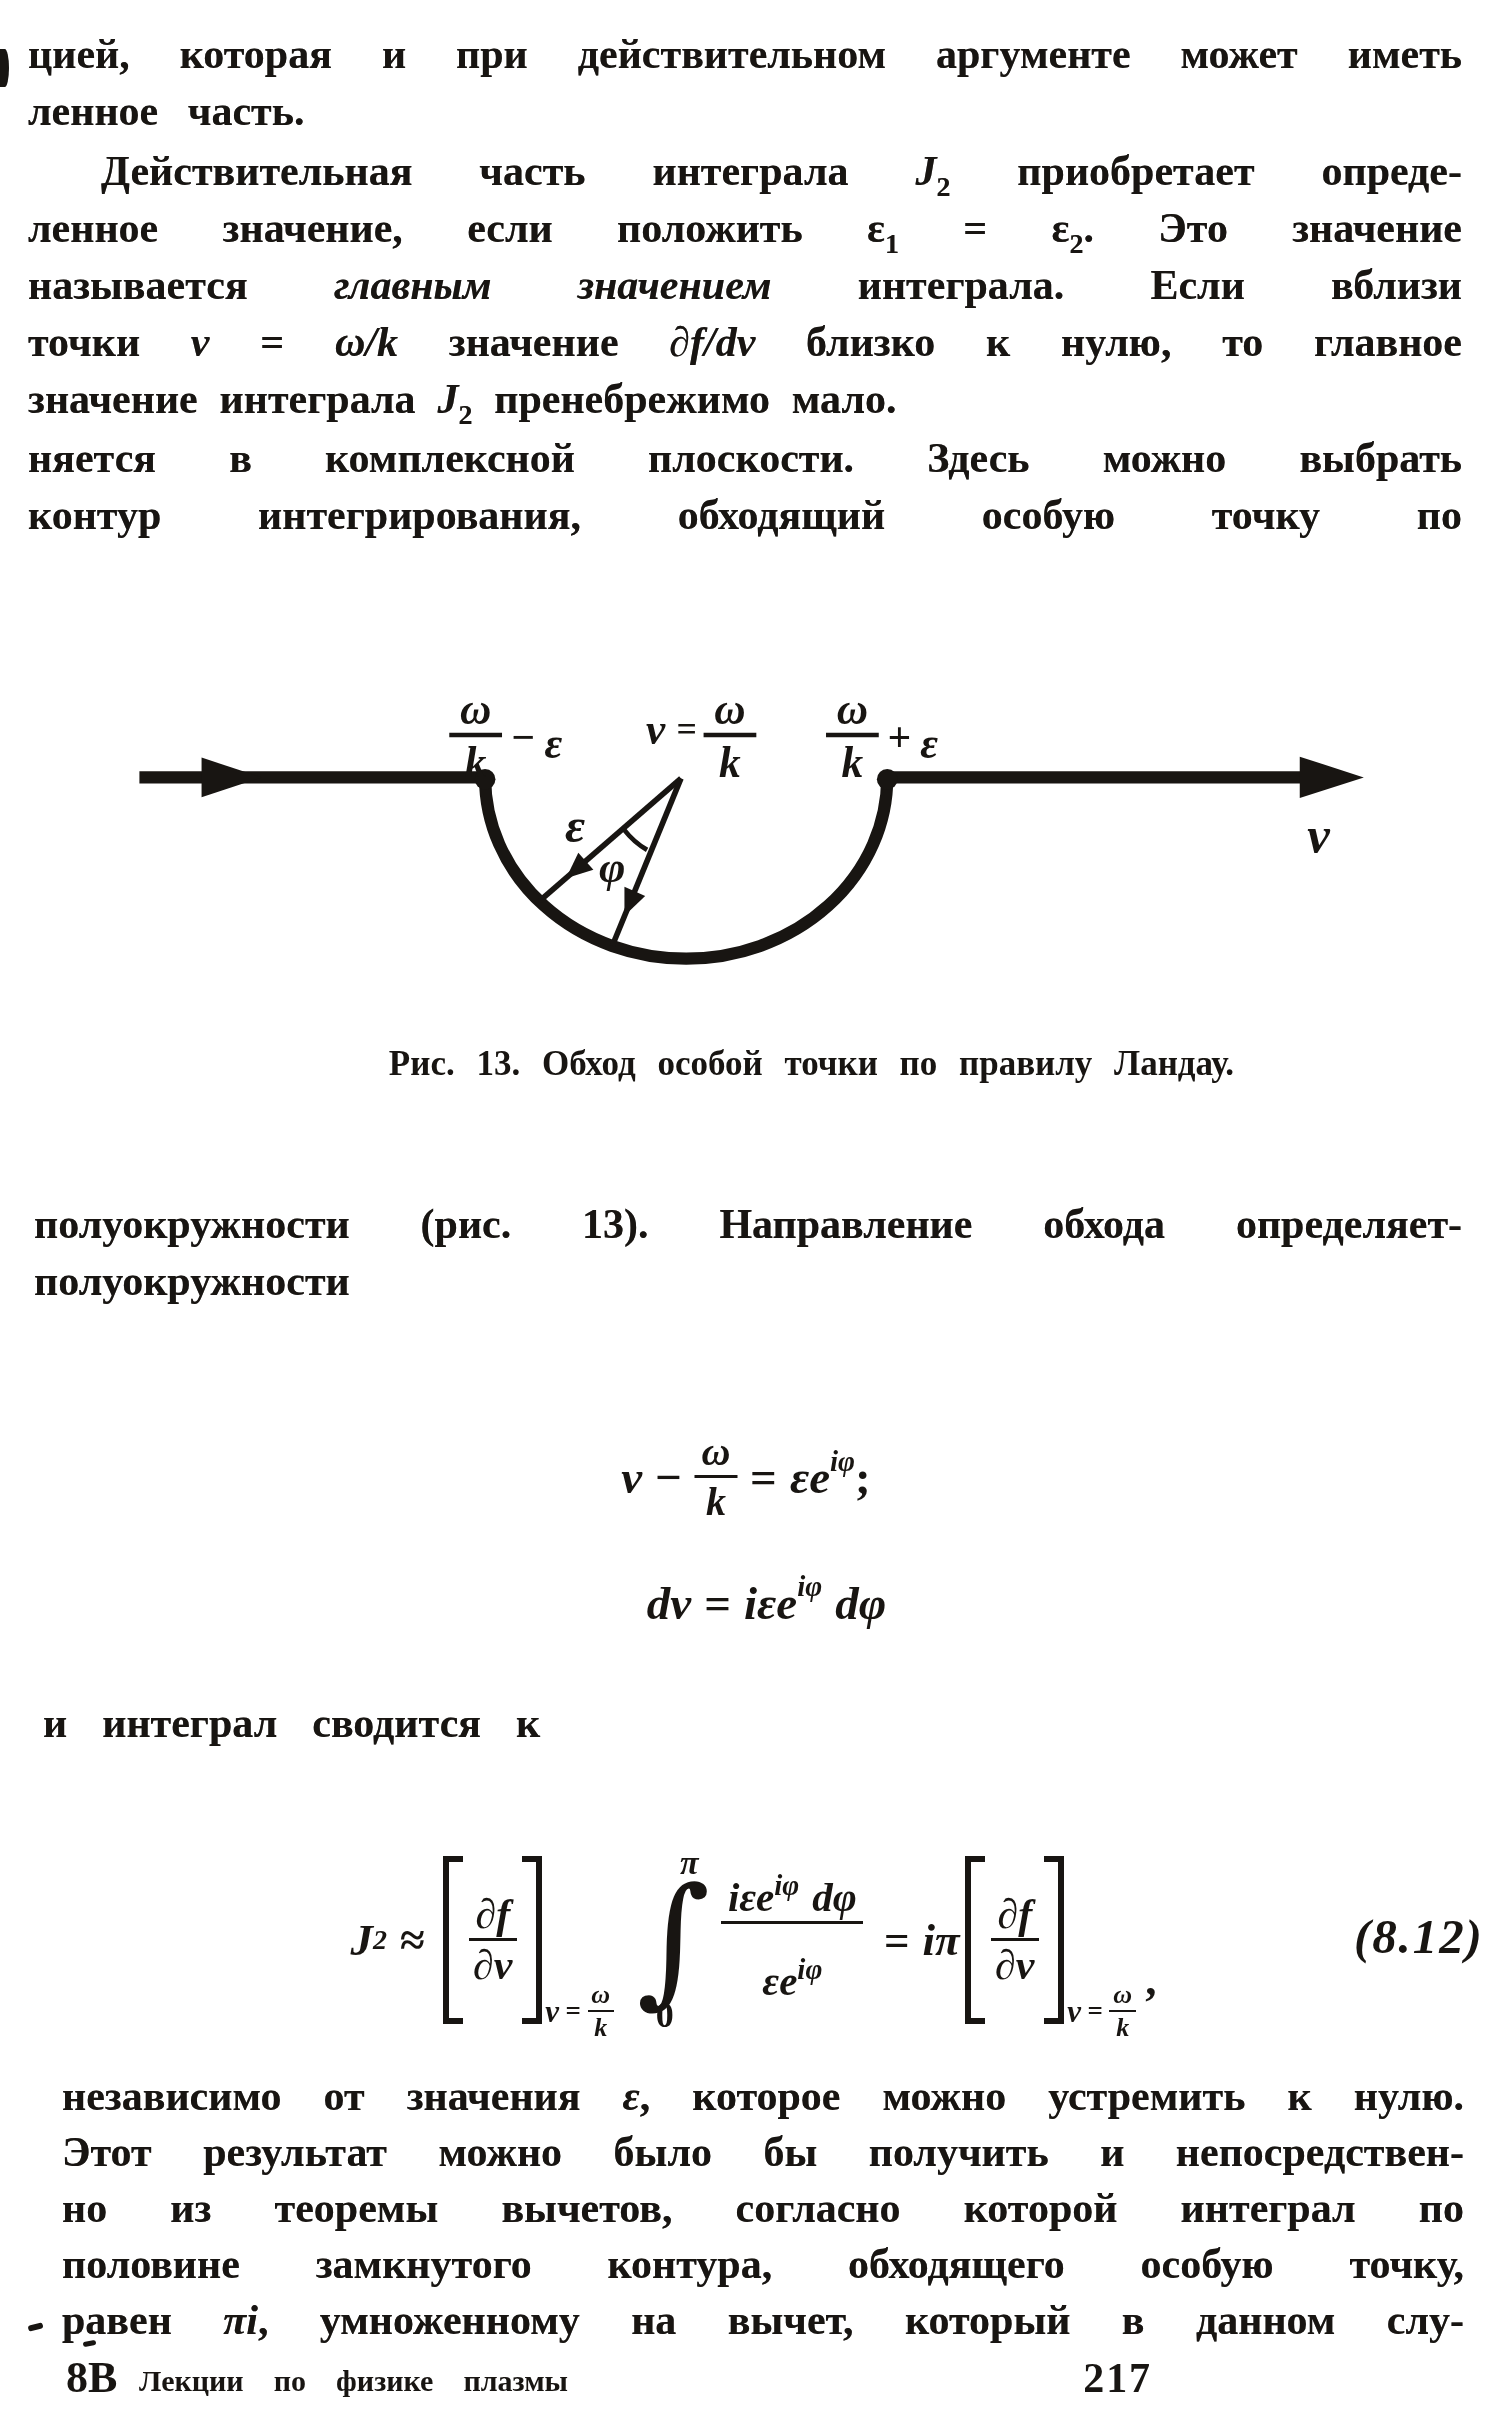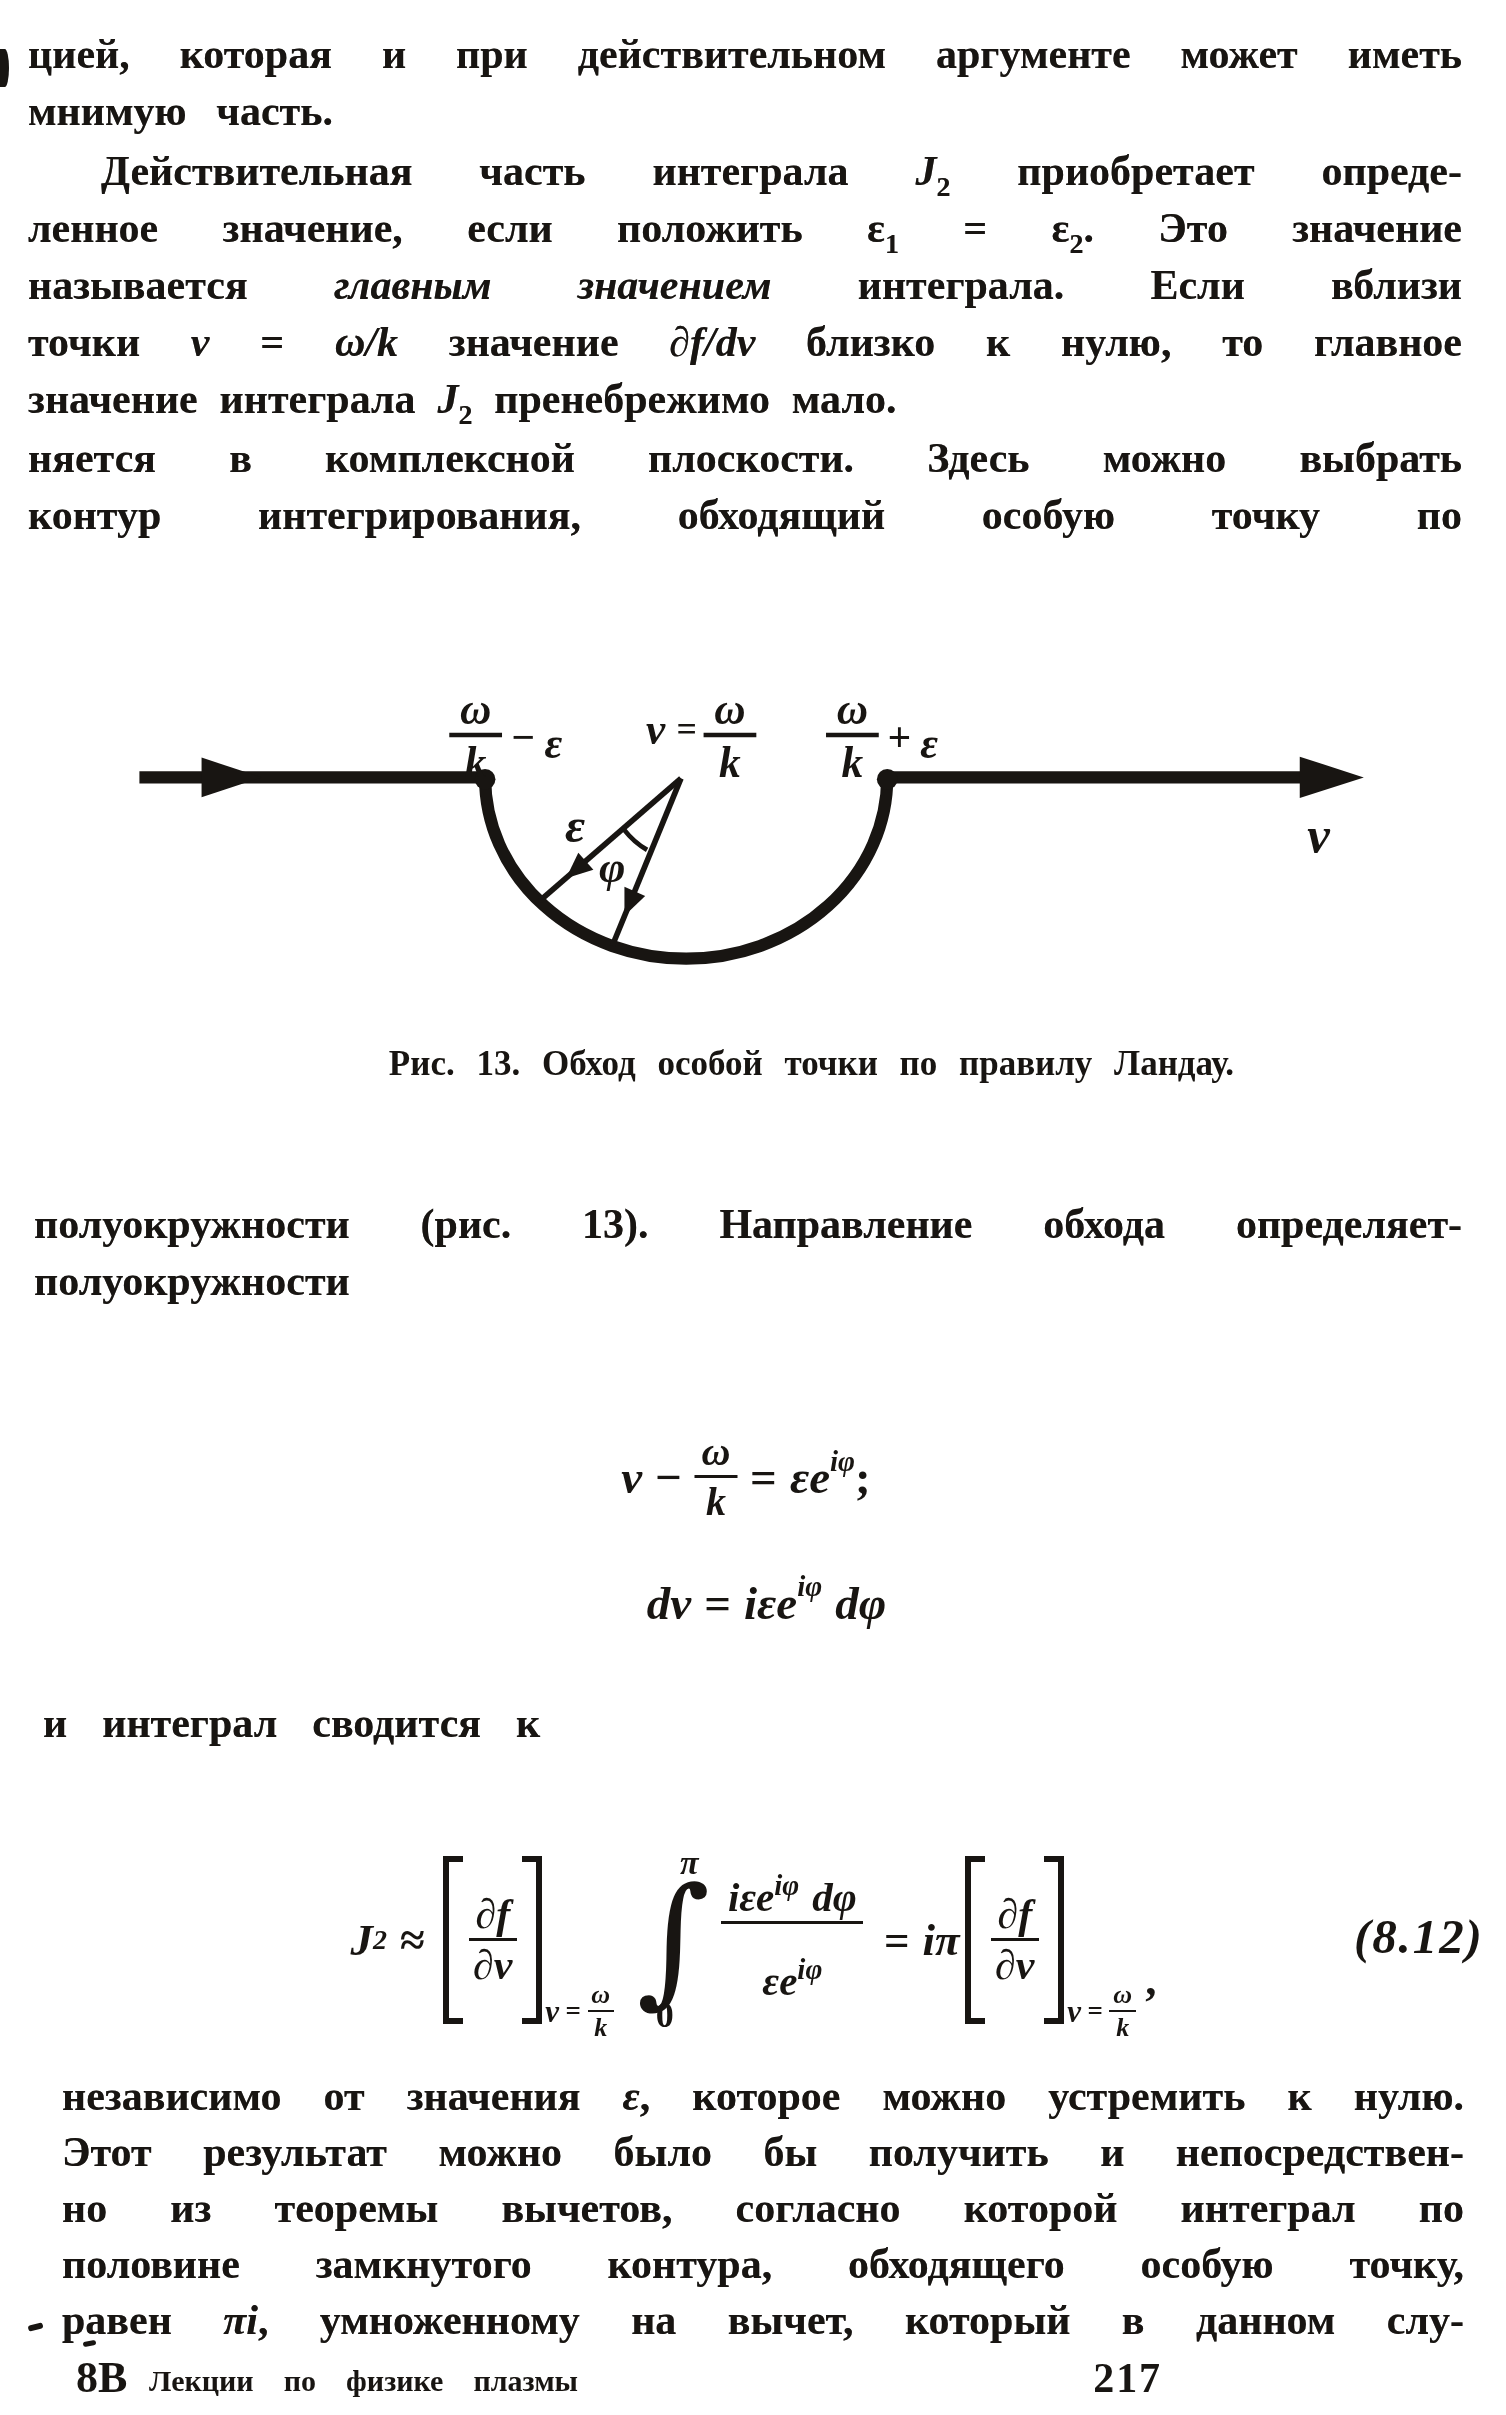--- a/index.html
+++ b/index.html
@@ -63,42 +63,42 @@
   .sfrac .num{border-bottom:2.8px solid #181512;padding:0 3.8px 1.9px;}
   .intwrap{display:inline-flex;flex-direction:column;align-items:center;margin:0 3.8px 0 17px;line-height:1;}
   .int-top{font-size:34px;font-style:italic;margin-left:32px;margin-bottom:-5.6px;}
   .int-sign{font-size:141px;line-height:0.92;font-weight:400;font-family:"DejaVu Serif","DejaVu Sans",serif;}
   .int-bot{font-size:36px;font-style:normal;margin-left:-17px;margin-top:-7.5px;}
   .bigfrac{font-size:41px;font-style:italic;margin:0 7.5px;gap:34px;}
   .tail{margin-left:13px;}
   .comma{transform:translateY(40px);display:inline-block;margin-left:3.8px;}
   .eqnum{position:absolute;left:1354px;top:1908px;font-size:49px;font-weight:700;letter-spacing:1.9px;font-style:italic;}
   
-  .footer{position:absolute;left:10px;top:2352px;width:1201px;height:58px;}
+  .footer{position:absolute;left:0;top:2352px;width:1201px;height:58px;}
   .footer .sig{position:absolute;left:66px;top:0;font-size:44px;font-weight:700;}
   .footer .book{position:absolute;left:139px;top:12.2px;font-size:30px;font-weight:700;word-spacing:22.6px;}
   .footer .pageno{position:absolute;right:49px;top:1.9px;font-size:42px;font-weight:700;letter-spacing:1.9px;}
   
   .artifact{position:absolute;background:#181512;}
   .a1{left:0;top:49px;width:8.5px;height:38px;border-radius:0 60% 60% 0;}
   .a2{left:28px;top:2324px;width:15px;height:5.6px;transform:rotate(-14deg);border-radius:2.8px;}
   .a3{left:83px;top:2341px;width:13px;height:4.7px;transform:rotate(-10deg);border-radius:2.8px;}
 </style>
 </head>
 <body>
 
 <div class="page">
 
   <div class="artifact a1"></div>
   <div class="artifact a2"></div>
   <div class="artifact a3"></div>
 
   <div class="para" style="top:26px">
     <div class="line just"><span>цией, которая и при действительном аргументе может иметь</span></div>
-    <div class="line ws20"><span>мнимую часть.</span></div>
+    <div class="line ws20"><span>ленное часть.</span></div>
   </div>
 
   <div class="para" style="top:143px">
     <div class="line just indent"><span>Действительная часть интеграла </span><span class="it">J</span><span class="sub">2</span><span> приобретает опреде-</span></div>
     <div class="line just"><span>ленное значение, если положить </span><span>ε</span><span class="sub">1</span><span> = </span><span>ε</span><span class="sub">2</span><span>. Это значение</span></div>
     <div class="line just"><span>называется </span><span class="it">главным значением</span><span> интеграла. Если вблизи</span></div>
     <div class="line just"><span>точки </span><span class="it">v</span><span> = </span><span class="it">ω/k</span><span> значение </span><span class="it">∂f/dv</span><span> близко к нулю, то главное</span></div>
     <div class="line ws12"><span>значение интеграла </span><span class="it">J</span><span class="sub">2</span><span> пренебрежимо мало.</span></div>
   </div>
 

